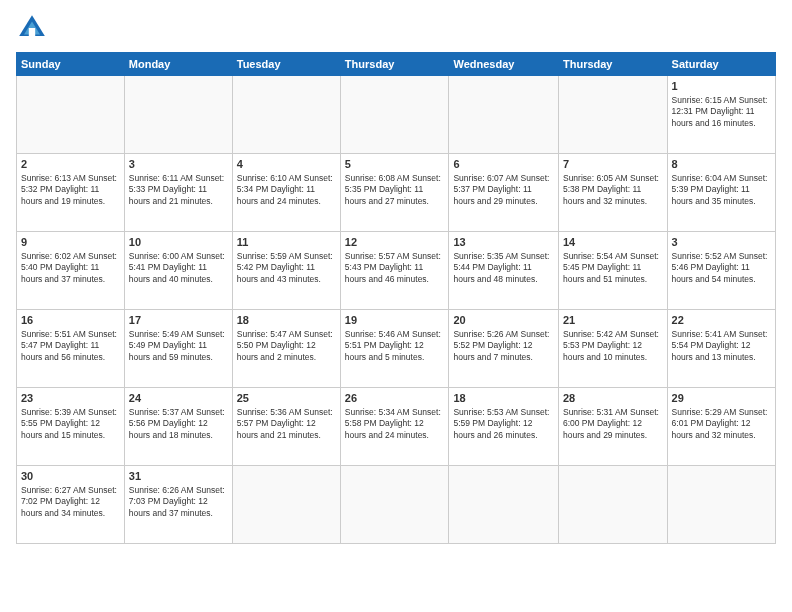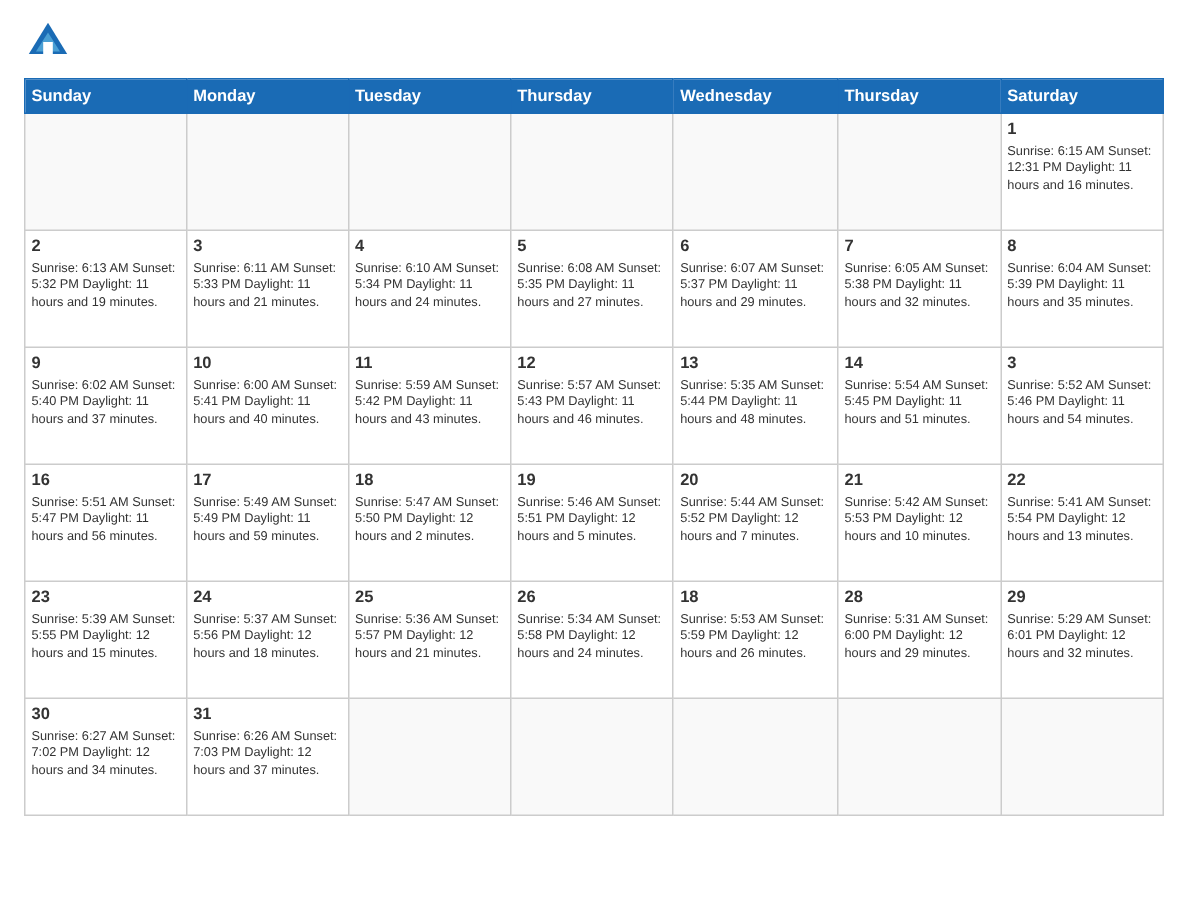--- a/index.html
+++ b/index.html
@@ -250,21 +250,21 @@
 Daylight: 12 hours and 2 minutes.</div>
           </td>
           <td>
             <span class="day-num">19</span>
             <div class="day-info">Sunrise: 5:46 AM
 Sunset: 5:51 PM
 Daylight: 12 hours and 5 minutes.</div>
           </td>
           <td>
             <span class="day-num">20</span>
-            <div class="day-info">Sunrise: 5:44 AM
+            <div class="day-info">Sunrise: 5:26 AM
 Sunset: 5:52 PM
 Daylight: 12 hours and 7 minutes.</div>
           </td>
           <td>
             <span class="day-num">21</span>
             <div class="day-info">Sunrise: 5:42 AM
 Sunset: 5:53 PM
 Daylight: 12 hours and 10 minutes.</div>
           </td>
           <td>

